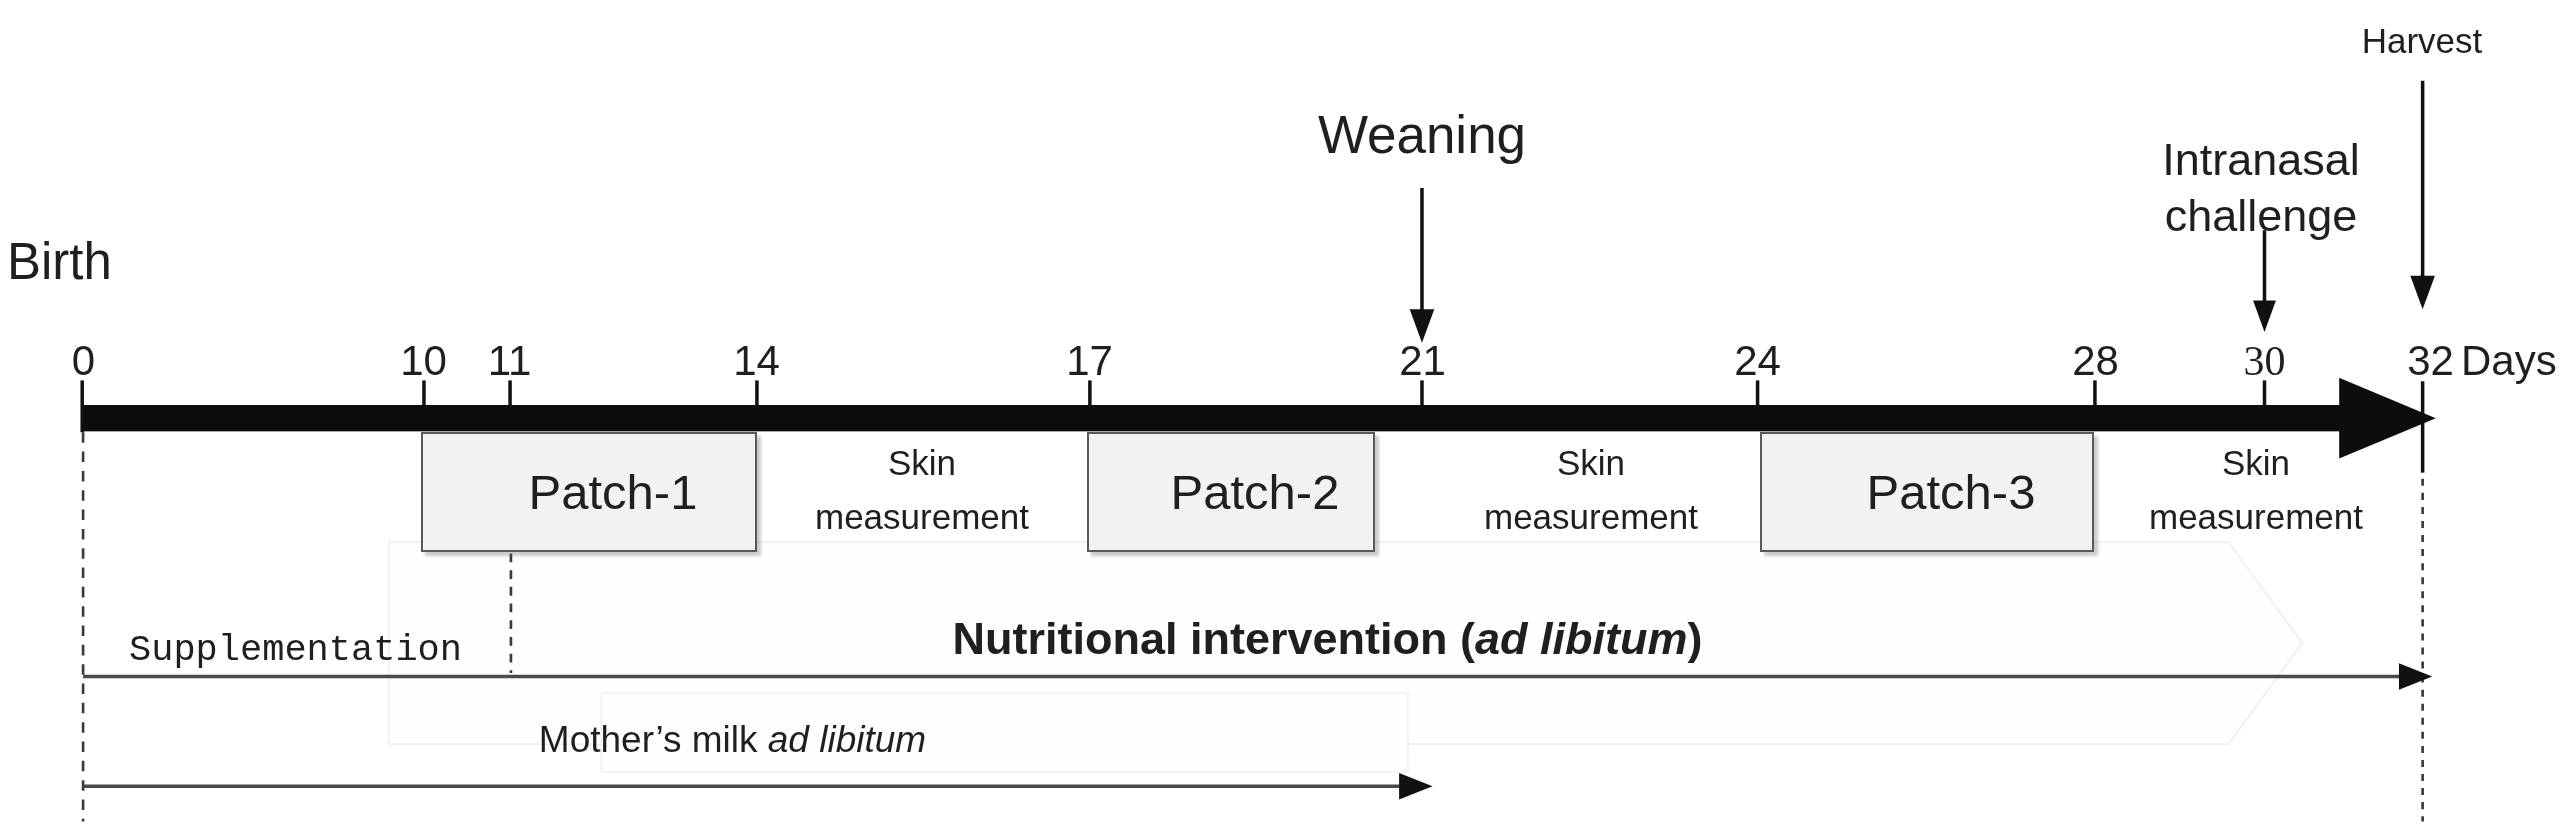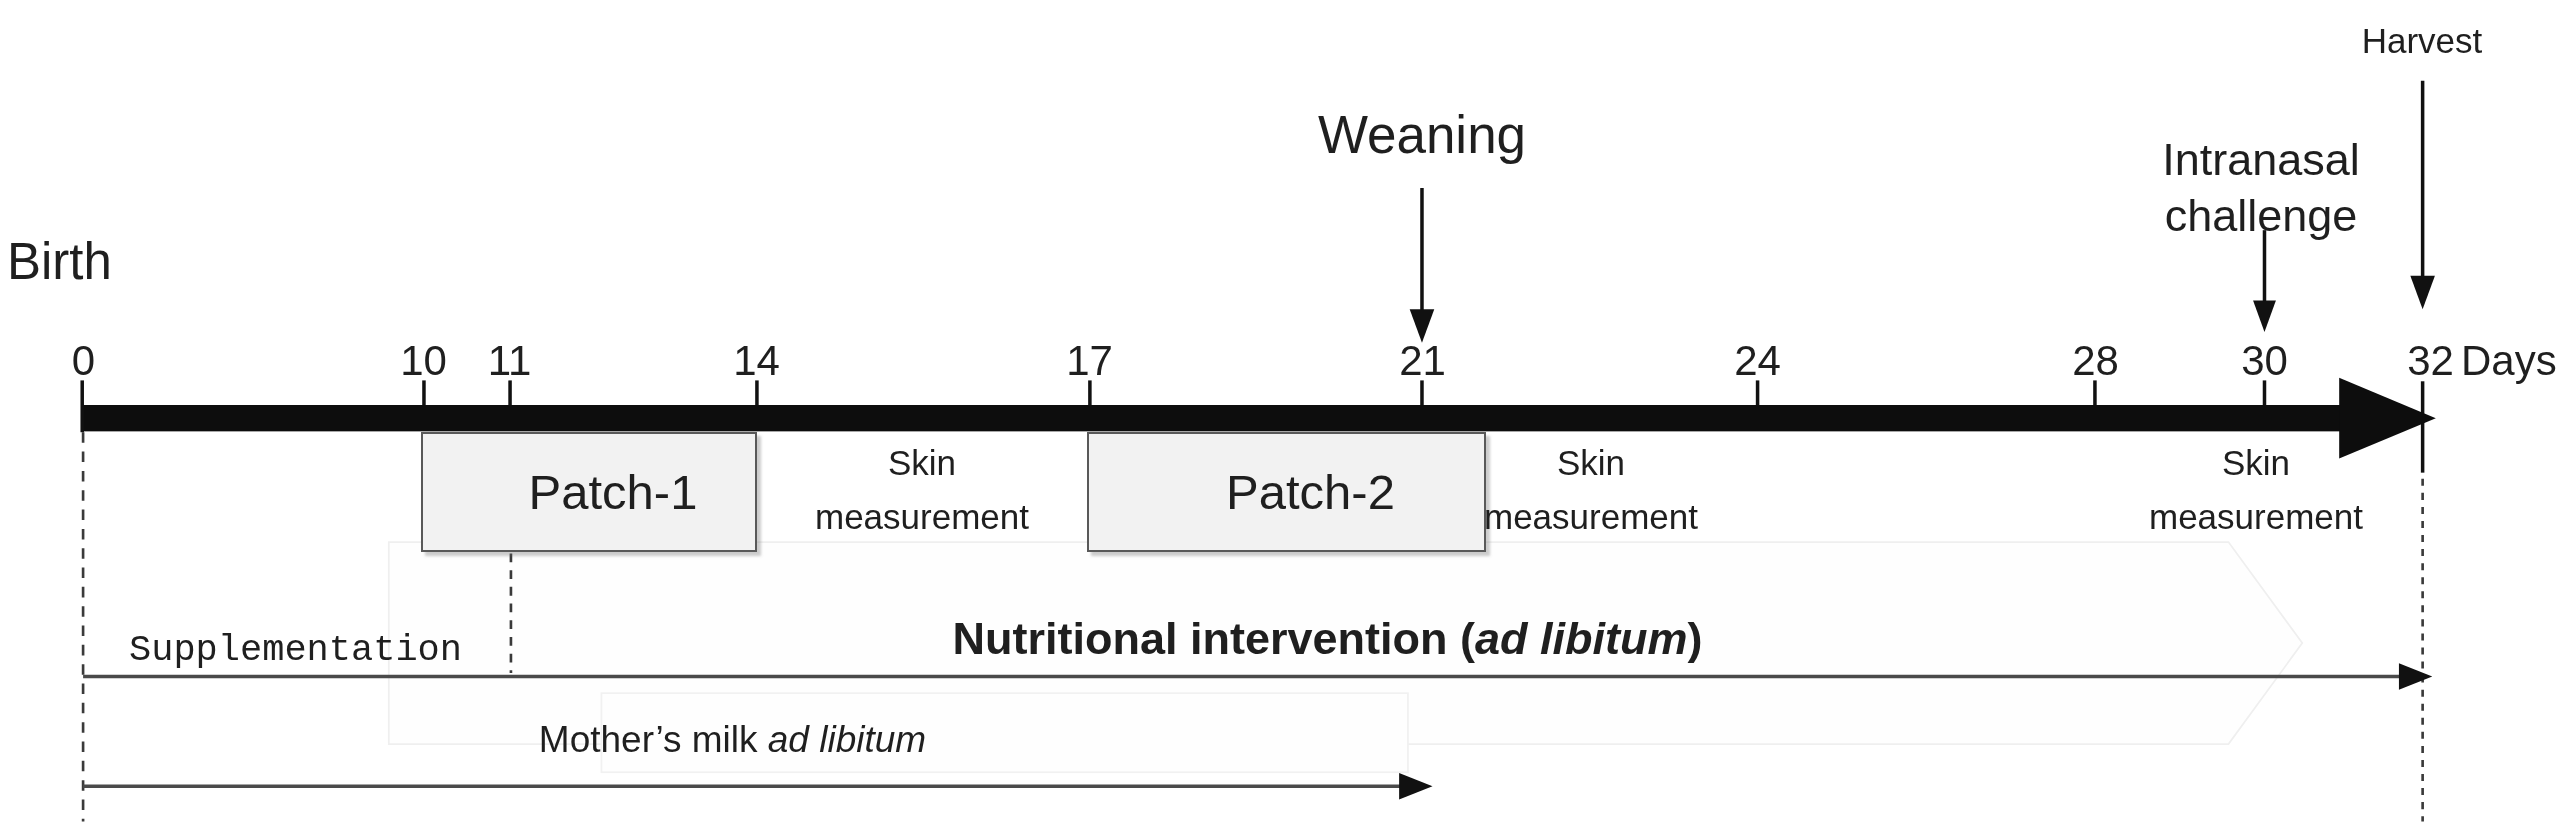--- a/index.html
+++ b/index.html
@@ -10,29 +10,29 @@
   .abs{position:absolute;}
   svg{position:absolute;left:0;top:0;}
   
   .birth{left:7px;top:232px;font-size:51px;}
   .weaning{left:1246px;top:104px;width:352px;text-align:center;font-size:53px;}
   .harvest{left:2290px;top:21px;width:264px;text-align:center;font-size:35px;}
   .intranasal{left:2085px;top:132px;width:352px;text-align:center;font-size:45px;line-height:1.25;}
   .tick-label{top:337px;width:123px;text-align:center;font-size:42px;}
   .tl-d0{left:22px;}  .tl-d10{left:362px;} .tl-d11{left:448px;} .tl-d14{left:695px;}
   .tl-d17{left:1028px;} .tl-d21{left:1361px;} .tl-d24{left:1696px;} .tl-d28{left:2034px;}
-  .tl-d30{left:2203px;} .tl-d32{left:2369px;}
+  .tl-d30{left:2203px;font-family:Liberation Serif, serif;} .tl-d32{left:2369px;}
   .days-unit{left:2461px;top:337px;font-size:42px;}
   .patch{
     top:432px;height:120px;background:#f2f2f2;border:2.6px solid #595959;
     box-sizing:border-box;display:flex;align-items:center;justify-content:center;
     font-size:49px;box-shadow:3.5px 3.5px 2.6px rgba(110,110,110,0.35);padding-left:48px;
   }
   .patch1{left:421px;width:336px;}
-  .patch2{left:1087px;width:399px;}
+  .patch2{left:1087px;width:288px;}
   .patch3{left:1760px;width:334px;}
   .skin{top:436px;width:352px;text-align:center;font-size:35px;line-height:1.55;}
   .skin1{left:746px;} .skin2{left:1415px;} .skin3{left:2080px;}
   .supplementation{left:76px;top:629px;width:439px;text-align:center;font-size:37px;font-family:Liberation Mono, monospace;}
   .nutritional{left:800px;top:613px;width:1055px;text-align:center;font-size:45px;font-weight:600;}
   .nutritional .it{font-style:italic;}
   .milk{left:381px;top:719px;width:703px;text-align:center;font-size:37px;}
   .milk .it{font-style:italic;}
 </style>
 </head>
@@ -105,20 +105,23 @@
   <div class="abs tick-label tl-d30">30</div>
   <div class="abs tick-label tl-d32">32</div>
   <div class="abs days-unit">Days</div>
 
   <div class="abs patch patch1">
     <span>Patch-1</span>
   </div>
   <div class="abs patch patch2">
     <span>Patch-2</span>
   </div>
+  <div class="abs patch patch3">
+    <span>Patch-3</span>
+  </div>
 
   <div class="abs skin skin1">
     <span>Skin</span><br>
     <span>measurement</span>
   </div>
   <div class="abs skin skin2">
     <span>Skin</span><br>
     <span>measurement</span>
   </div>
   <div class="abs skin skin3">

